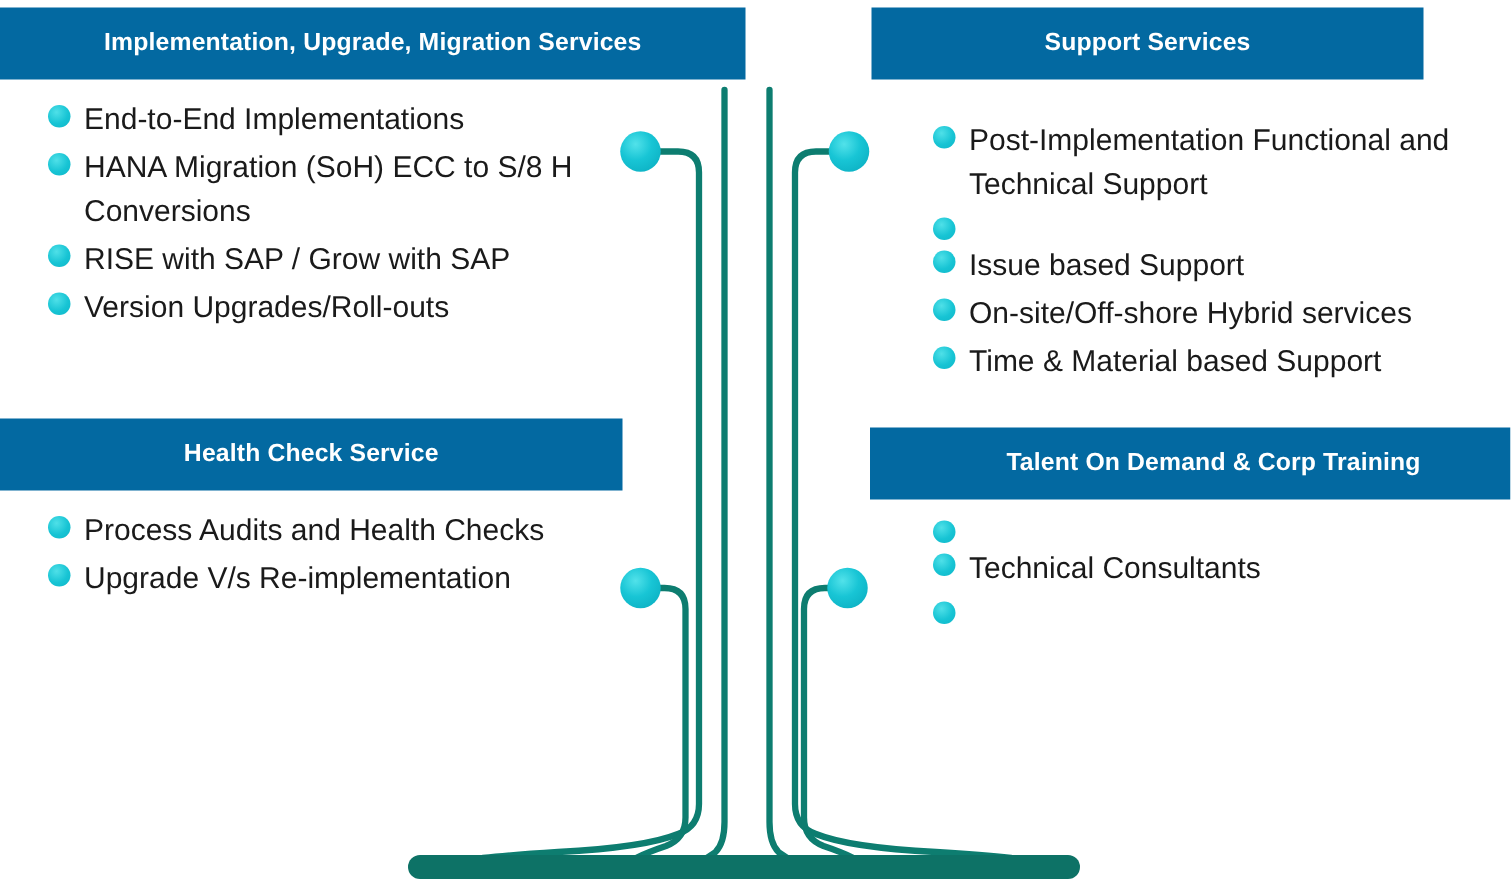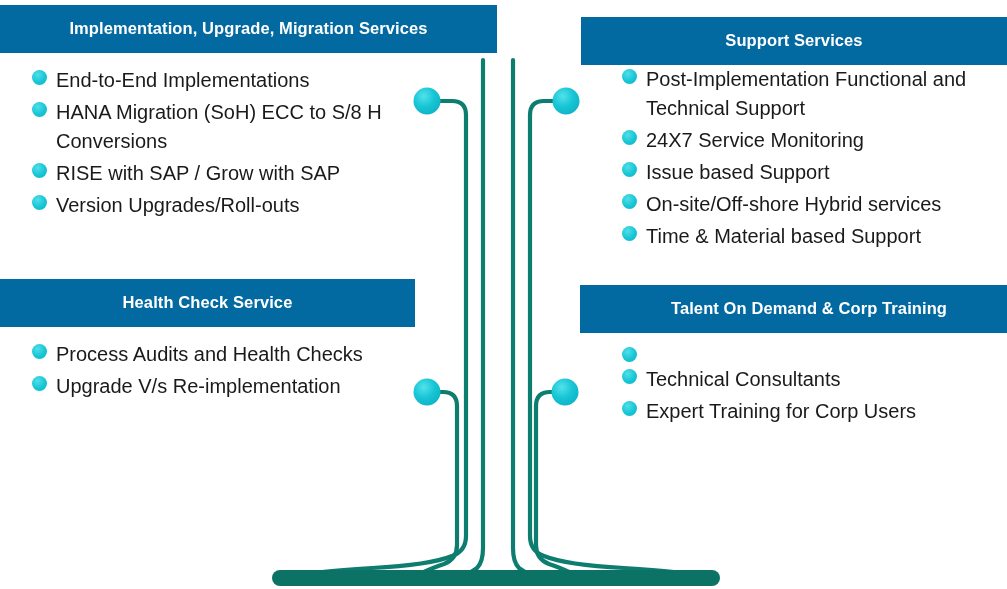--- a/index.html
+++ b/index.html
@@ -30,21 +30,21 @@
     align-items: center;
     justify-content: center;
     text-align: center;
     letter-spacing: 0.1px;
     box-sizing: border-box;
     padding: 0 0;
   }
   .hdr span { display: block; width: 100%; }
 
   #hdr-impl    { left: 0px;   top: 5px;   width: 497px; height: 48px; }
-  #hdr-support { left: 581px; top: 17px;   width: 426px; height: 48px; }
+  #hdr-support { left: 581px; top: 5px;   width: 368px; height: 48px; }
   #hdr-health  { left: 0px;   top: 279px; width: 415px; height: 48px; align-items: center; }
   #hdr-talent  { left: 580px; top: 285px; width: 458px; height: 48px; }
 
   
   .list {
     position: absolute;
     box-sizing: border-box;
   }
   .li {
     display: flex;
@@ -61,21 +61,21 @@
     margin-right: 9px;
   }
   .li-text {
     font-size: 20px;
     line-height: 1.45;
     color: #1a1a1a;
     font-family: "Liberation Sans", sans-serif;
   }
 
   #list-impl    { left: 32px;  top: 66px;  width: 420px; }
-  #list-support { left: 622px; top: 65px;  width: 360px; }
+  #list-support { left: 622px; top: 80px;  width: 360px; }
   #list-health  { left: 32px;  top: 340px; width: 400px; }
   #list-talent  { left: 622px; top: 343px; width: 360px; }
 
   
   #tree {
     position: absolute;
     left: 0; top: 0;
     width: 1007px;
     height: 589px;
     pointer-events: none;
@@ -150,21 +150,20 @@
     </div>
   </div>
 
   <div class="list" id="list-support">
     <div class="li">
       <span class="dot"></span>
       <span class="li-text">Post-Implementation Functional  and Technical Support</span>
     </div>
     <div class="li">
       <span class="dot"></span>
-      <span class="li-text">24X7 Service Monitoring</span>
     </div>
     <div class="li">
       <span class="dot"></span>
       <span class="li-text">Issue based Support</span>
     </div>
     <div class="li">
       <span class="dot"></span>
       <span class="li-text">On-site/Off-shore Hybrid services</span>
     </div>
     <div class="li">
@@ -187,17 +186,16 @@
   <div class="list" id="list-talent">
     <div class="li">
       <span class="dot"></span>
     </div>
     <div class="li">
       <span class="dot"></span>
       <span class="li-text">Technical Consultants</span>
     </div>
     <div class="li">
       <span class="dot"></span>
-      <span class="li-text">Expert Training for Corp Users</span>
     </div>
   </div>
 
 </div>
 
 </body></html>

